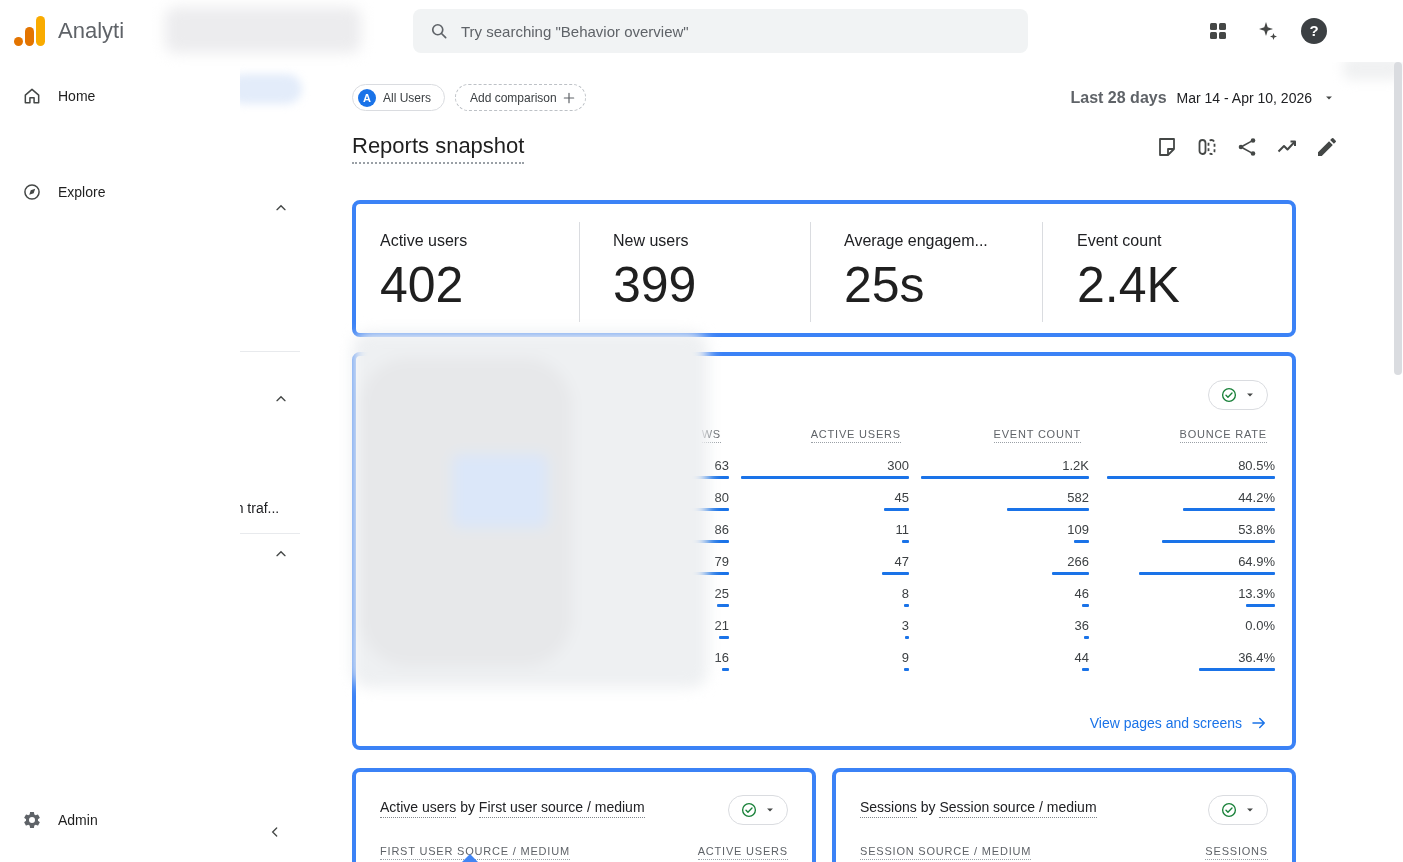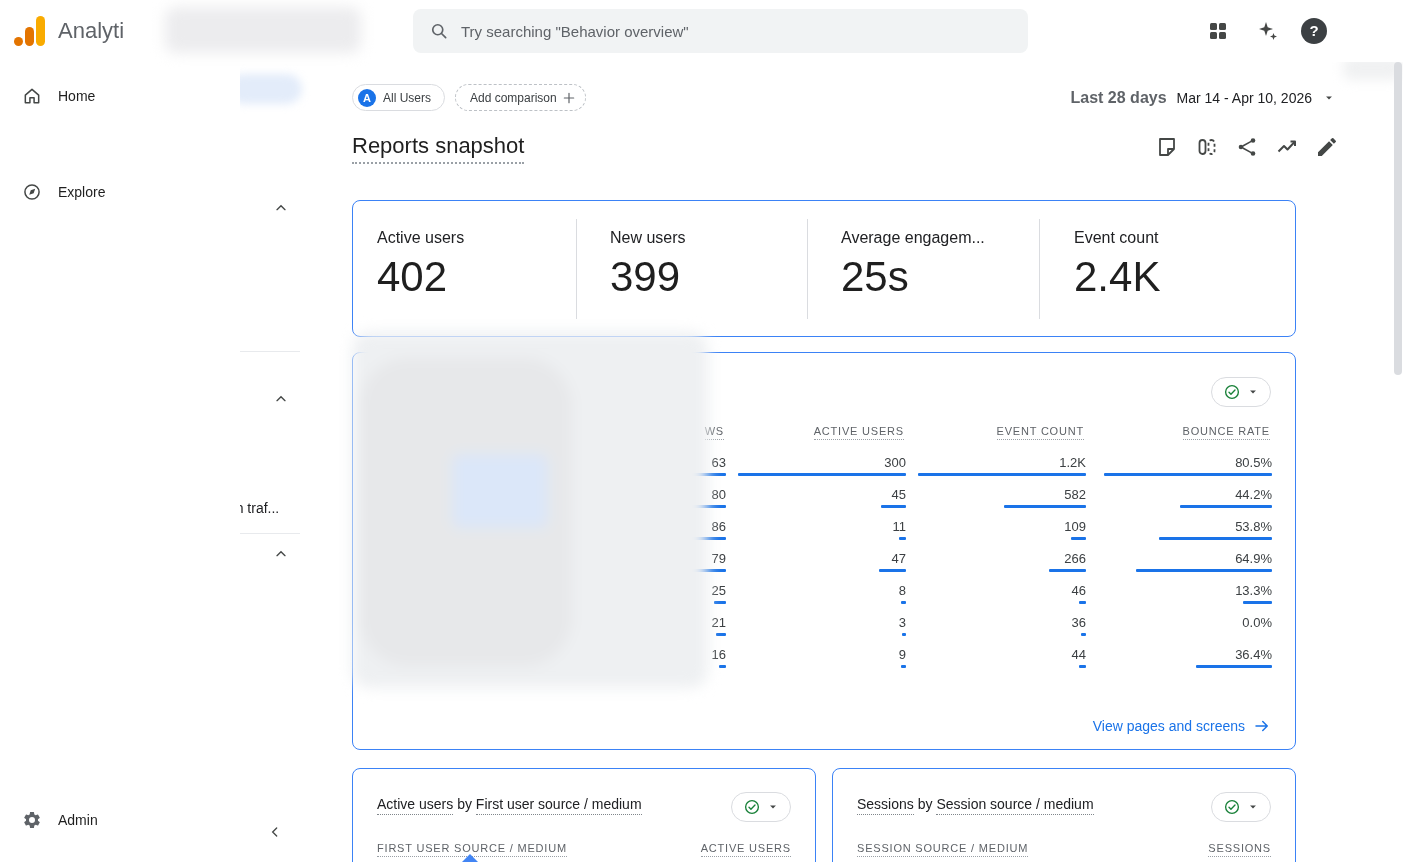--- a/index.html
+++ b/index.html
@@ -64,28 +64,28 @@
   .caret-icon { width:14px; height:14px; color:#444746; }
   .caret-icon svg { width:14px; height:14px; display:block; }
 
   
   #page-title { position:absolute; left:352px; top:133px; font-size:22px; color:#1f1f1f; border-bottom:2px dotted #9aa0a6; padding-bottom:3px; z-index:2; }
   #title-actions { position:absolute; top:135px; left:1155px; display:flex; gap:16px; z-index:2; }
   .ticon { width:24px; height:24px; color:#444746; cursor:pointer; }
   .ticon svg { width:24px; height:24px; display:block; }
 
   
-  .card { position:absolute; background:#fff; border:1px solid #3b82f6; border-radius:8px; z-index:1; }
+  .card { position:absolute; background:#fff; border:4px solid #3b82f6; border-radius:8px; z-index:1; }
 
   
   #metrics-card { left:352px; top:200px; width:944px; height:137px; }
   .metric { position:absolute; top:0; height:135px; width:210px; }
   #metric-0 { left:24px; } #metric-1 { left:257px; } #metric-2 { left:488px; } #metric-3 { left:721px; }
   .mlabel { position:absolute; top:28px; left:0; font-size:16px; color:#202124; white-space:nowrap; }
-  .mvalue { position:absolute; top:52px; left:0; font-size:42px; color:#1f1f1f; white-space:nowrap; }
+  .mvalue { position:absolute; top:52px; left:0; font-size:50px; color:#1f1f1f; white-space:nowrap; }
   .mdivider { position:absolute; top:18px; width:1px; height:100px; background:#dadce0; }
   #mdiv-0 { left:223px; } #mdiv-1 { left:454px; } #mdiv-2 { left:686px; }
 
   
   #table-card { left:352px; top:352px; width:944px; height:398px; }
   .check-dd { position:absolute; width:60px; height:30px; border:1px solid #dadce0; border-radius:15px; background:#fff; display:flex; align-items:center; justify-content:center; gap:5px; cursor:pointer; }
   #table-dropdown { top:24px; right:24px; }
   .check-icon { width:18px; height:18px; color:#188038; }
   .check-icon svg { width:18px; height:18px; display:block; }
   .thead-label { position:absolute; top:72px; font-size:11px; font-weight:500; letter-spacing:0.8px; color:#5f6368; border-bottom:1px dotted #9aa0a6; padding-bottom:2px; white-space:nowrap; }

